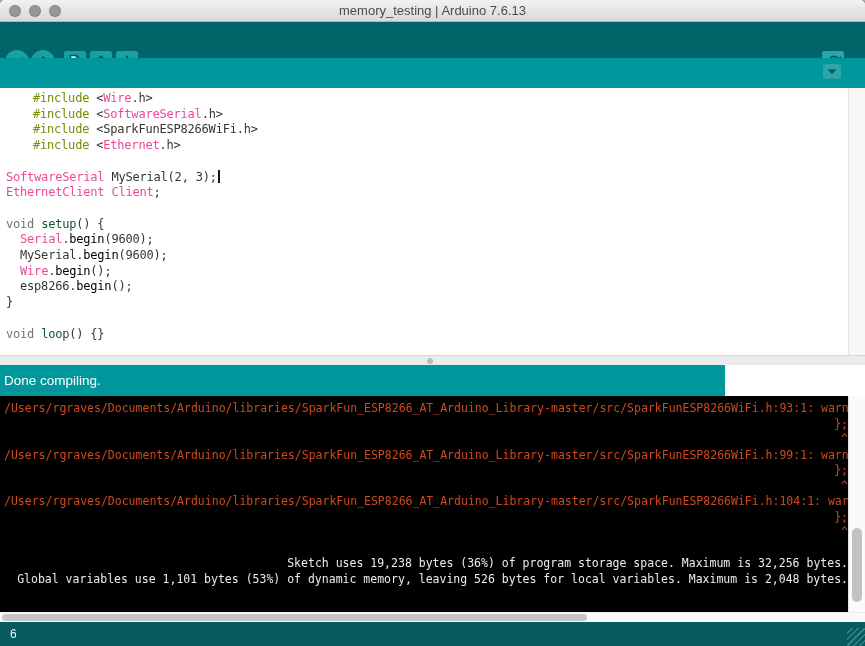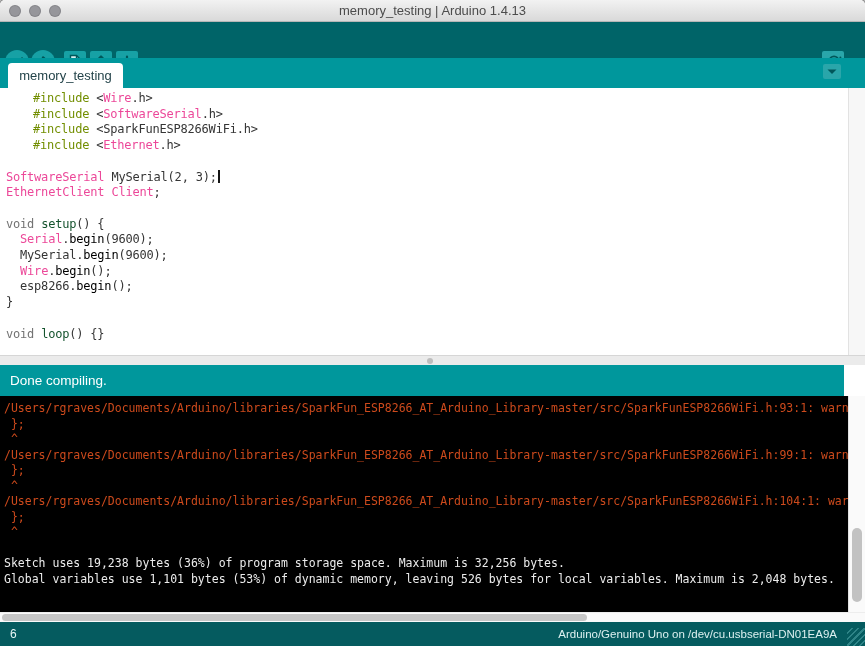--- a/index.html
+++ b/index.html
@@ -72,30 +72,30 @@
   .splitter {
     position:absolute; left:0; top:355px; width:865px; height:10px;
     background:#ebebeb; border-top:1px solid #d6d6d6; cursor:row-resize;
   }
   .splitter-dot {
     position:absolute; left:427px; top:2px; width:6px; height:6px; border-radius:50%;
     background:#bdbdbd;
   }
   
   .donebar {
-    position:absolute; left:0; top:365px; width:844px; height:31px; background:#00979c;
-    color:#ffffff; font-size:13.5px; display:flex; align-items:center; padding-left:10px;
+    position:absolute; left:0; top:365px; width:725px; height:31px; background:#00979c;
+    color:#ffffff; font-size:13.5px; display:flex; align-items:center; padding-left:4px;
   }
   
   .console {
     position:absolute; left:0; top:396px; width:848px; height:216px; background:#000;
     font-family:"DejaVu Sans Mono", monospace; font-size:11.5px; line-height:15.5px;
     padding:5px 0 0 4px; overflow:hidden;
   }
-  .console-line { white-space:pre; }
+  .console-line { white-space:pre;text-align:right; }
   .c-warn { color:#cd4a1c; } .c-out { color:#ececec; }
   
   .h-scroll {
     position:absolute; left:0; top:612px; width:865px; height:10px; background:#fafafa;
     border-top:1px solid #ededed;
   }
   .h-thumb {
     position:absolute; left:2px; top:1px; width:585px; height:7px;
     background:#c6c6c6; border-radius:4px;
   }
@@ -113,21 +113,21 @@
 </style>
 </head>
 <body>
 
 <div class="window">
 
   <div class="titlebar">
     <span class="traffic tl-close"></span>
     <span class="traffic tl-min"></span>
     <span class="traffic tl-zoom"></span>
-    <div class="win-title">memory_testing | Arduino 1.4.13</div>
+    <div class="win-title">memory_testing | Arduino 7.6.13</div>
   </div>
 
   <div class="toolbar">
     <button class="tb-circle tb-verify">
       <svg width="24" height="24" viewBox="0 0 24 24">
         <path d="M7 12.5 L10.5 16 L17 8.5" stroke="#005457" stroke-width="2.4" fill="none" stroke-linecap="round" stroke-linejoin="round"></path>
       </svg>
     </button>
     <button class="tb-circle tb-upload">
       <svg width="24" height="24" viewBox="0 0 24 24">
@@ -157,23 +157,20 @@
       <svg width="22" height="22" viewBox="0 0 22 22">
         <circle cx="12" cy="10" r="4.6" stroke="#00575a" stroke-width="1.8" fill="none"></circle>
         <path d="M8.6 13.4 L5.5 16.5" stroke="#00575a" stroke-width="2" stroke-linecap="round"></path>
         <circle cx="18.4" cy="6.5" r="1" fill="#00575a"></circle>
         <circle cx="19.4" cy="11" r="1" fill="#00575a"></circle>
       </svg>
     </button>
   </div>
 
   <div class="tabbar">
-    <div class="tab">
-      <span>memory_testing</span>
-    </div>
     <button class="tab-dd">
       <svg width="18" height="15" viewBox="0 0 18 15">
         <path d="M4.5 5.5 L9 10 L13.5 5.5 Z" fill="#00575a"></path>
       </svg>
     </button>
   </div>
 
   <div class="editor" id="editor-code"><div class="code-line"><span class="t-dir">#include</span><span class="t-pln"> &lt;</span><span class="t-cls">Wire</span><span class="t-pln">.h&gt;</span></div><div class="code-line"><span class="t-dir">#include</span><span class="t-pln"> &lt;</span><span class="t-cls">SoftwareSerial</span><span class="t-pln">.h&gt;</span></div><div class="code-line"><span class="t-dir">#include</span><span class="t-pln"> &lt;SparkFunESP8266WiFi.h&gt;</span></div><div class="code-line"><span class="t-dir">#include</span><span class="t-pln"> &lt;</span><span class="t-cls">Ethernet</span><span class="t-pln">.h&gt;</span></div><div class="code-line">&nbsp;</div><div class="code-line"><span class="t-cls">SoftwareSerial</span><span class="t-pln"> MySerial(2, 3);</span><span class="caret"></span></div><div class="code-line"><span class="t-cls">EthernetClient</span><span class="t-pln"> </span><span class="t-cls">Client</span><span class="t-pln">;</span></div><div class="code-line">&nbsp;</div><div class="code-line"><span class="t-typ">void</span><span class="t-pln"> </span><span class="t-fn">setup</span><span class="t-pln">() {</span></div><div class="code-line"><span class="t-pln">  </span><span class="t-cls">Serial</span><span class="t-pln">.</span><span class="t-fn2">begin</span><span class="t-pln">(9600);</span></div><div class="code-line"><span class="t-pln">  MySerial.</span><span class="t-fn2">begin</span><span class="t-pln">(9600);</span></div><div class="code-line"><span class="t-pln">  </span><span class="t-cls">Wire</span><span class="t-pln">.</span><span class="t-fn2">begin</span><span class="t-pln">();</span></div><div class="code-line"><span class="t-pln">  esp8266.</span><span class="t-fn2">begin</span><span class="t-pln">();</span></div><div class="code-line"><span class="t-pln">}</span></div><div class="code-line">&nbsp;</div><div class="code-line"><span class="t-typ">void</span><span class="t-pln"> </span><span class="t-fn">loop</span><span class="t-pln">() {}</span></div></div>
   <div class="v-scroll ed-scroll"></div>
 
@@ -202,17 +199,16 @@
   <div class="v-scroll con-scroll">
     <span class="scroll-thumb"></span>
   </div>
 
   <div class="h-scroll">
     <span class="h-thumb"></span>
   </div>
 
   <div class="statusbar">
     <span class="sb-line">6</span>
-    <span class="sb-board">Arduino/Genuino Uno on /dev/cu.usbserial-DN01EA9A</span>
     <span class="sb-grip"></span>
   </div>
 
 </div>
 
 </body></html>

